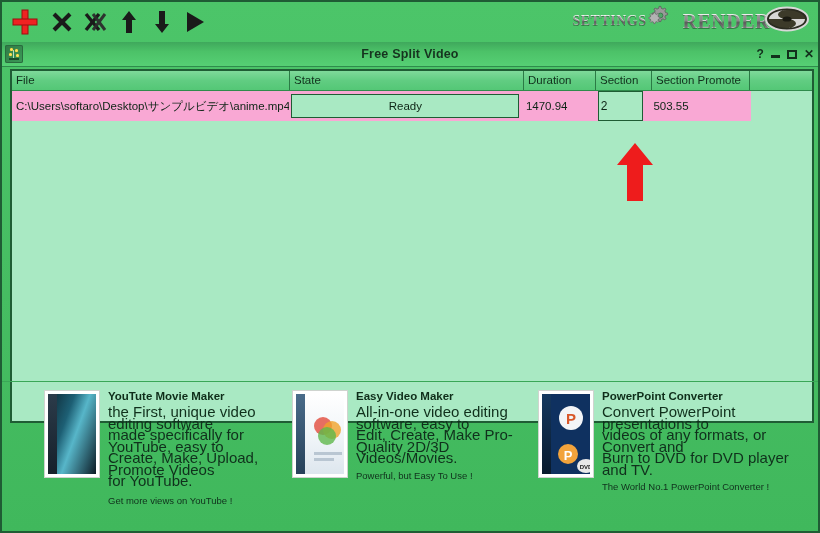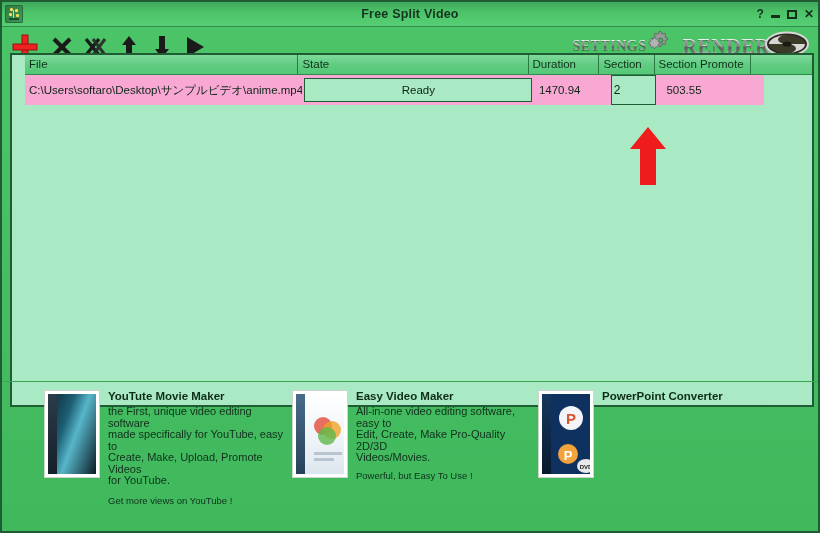--- a/index.html
+++ b/index.html
@@ -110,26 +110,25 @@
     color: transparent;
     text-shadow: 0 1px 0 rgba(0,0,0,.35);
     font-size: 16px;
   }
   #settings-word { font-size: 14px; }
   #render-word { font-size: 20px; }
 
   
   #list-panel {
     position: absolute;
-    left: 8px; top: 51px;
+    left: 8px; top: 67px;
     width: 804px; height: 354px;
     box-sizing: border-box;
     border: 2px solid #1f5c34;
     background: #a9e9c3;
-    padding-left: 13px;
   }
   #list-header {
     display: flex;
     height: 20px;
     background: linear-gradient(180deg,#7fd99a 0%,#61cd82 50%,#54c776 100%);
     border-bottom: 1px solid #2f8b4c;
     box-sizing: border-box;
   }
   .hcell {
     font-size: 11.5px;
@@ -228,52 +227,34 @@
     position: absolute; left: 0; top: 0; bottom: 0; width: 9px;
     background: linear-gradient(180deg,#2b3b4a,#16202a);
   }
   .ad-text { flex: 1; min-width: 0; }
   .ad-title {
     font-size: 11.5px; font-weight: bold; color: #0e2d19;
     margin: 0 0 4px 0;
     white-space: nowrap;
   }
   .ad-body {
-    font-size: 11px; color: #10301c; line-height: 11.5px;
+    font-size: 15px; color: #10301c; line-height: 11.5px;
     margin: 0;
     white-space: pre-line;
   }
   .ad-tag {
     font-size: 9.5px; color: #10301c; line-height: 11.5px;
     margin: 6px 0 0 0;
   }
   .ad0-tag { margin-top: 8px; }
 </style>
 </head>
 <body>
 
 <div id="app">
-
-  <div id="titlebar">
-    <div id="app-icon">
-      <span class="stem"></span>
-      <span class="dot d1"></span>
-        <span class="dot d2"></span>
-      <span class="dot d3"></span>
-        <span class="dot d4"></span>
-      <span class="base"></span>
-    </div>
-    <div id="title-text">Free Split Video</div>
-    <div id="win-buttons">
-      <span class="winbtn">?</span>
-      <span class="winbtn dash"></span>
-      <span class="winbtn maxi"></span>
-      <span class="winbtn">✕</span>
-    </div>
-  </div>
 
   <div id="toolbar">
 
     <div class="tool" style="left:8px;">
       <span>
         <svg width="28" height="28" viewBox="0 0 28 28">
           <rect x="11" y="2" width="6" height="24" fill="#ef2222" stroke="#9b0f0f" stroke-width="1"></rect>
           <rect x="2" y="11" width="24" height="6" fill="#ef2222" stroke="#9b0f0f" stroke-width="1"></rect>
         </svg>
       </span>
@@ -353,20 +334,38 @@
             <ellipse cx="23" cy="15" rx="18" ry="9" fill="#3c3a29"></ellipse>
             <path d="M5 15 a18 9 0 0 1 18 -9 a9 4.5 0 0 0 0 9 z" fill="#e8e8e8" opacity=".9"></path>
             <path d="M41 15 a18 9 0 0 1 -18 9 a9 4.5 0 0 0 0 -9 z" fill="#e8e8e8" opacity=".9"></path>
             <ellipse cx="23" cy="15" rx="4.5" ry="2.6" fill="#1a1a12"></ellipse>
           </svg>
         </span>
       </div>
     </div>
   </div>
 
+  <div id="titlebar">
+    <div id="app-icon">
+      <span class="stem"></span>
+      <span class="dot d1"></span>
+        <span class="dot d2"></span>
+      <span class="dot d3"></span>
+        <span class="dot d4"></span>
+      <span class="base"></span>
+    </div>
+    <div id="title-text">Free Split Video</div>
+    <div id="win-buttons">
+      <span class="winbtn">?</span>
+      <span class="winbtn dash"></span>
+      <span class="winbtn maxi"></span>
+      <span class="winbtn">✕</span>
+    </div>
+  </div>
+
   <div id="list-panel">
 
     <div id="list-header">
       <div class="hcell" style="width:278px;">File</div>
       <div class="hcell" style="width:234px;">State</div>
       <div class="hcell" style="width:72px;">Duration</div>
       <div class="hcell" style="width:56px;">Section</div>
       <div class="hcell" style="width:98px;">Section Promote</div>
       <div class="hcell" style="width:62px;border-right:none;"></div>
     </div>
@@ -443,17 +442,21 @@
             <text x="20" y="30" font-size="15" font-family="Liberation Sans, sans-serif" font-weight="bold" fill="#d8572a" text-anchor="middle">P</text>
             <circle cx="17" cy="60" r="10" fill="#f2a33c"></circle>
             <text x="17" y="66" font-size="13" font-family="Liberation Sans, sans-serif" font-weight="bold" fill="#fff" text-anchor="middle">P</text>
             <ellipse cx="35" cy="72" rx="9" ry="7" fill="#e9e9e9"></ellipse>
             <text x="35" y="75" font-size="6" font-family="Liberation Sans, sans-serif" font-weight="bold" fill="#222" text-anchor="middle">DVD</text>
           </svg>
         </div>
       </div>
       <div class="ad-text">
         <p class="ad-title">PowerPoint Converter</p>
+        <p class="ad-body">Convert PowerPoint presentations to
+videos of any formats, or Convert and
+Burn to DVD for DVD player and TV.</p>
+        <p class="ad-tag">The World No.1 PowerPoint Converter !</p>
       </div>
     </div>
 
   </div>
 </div>
 
 </body></html>

